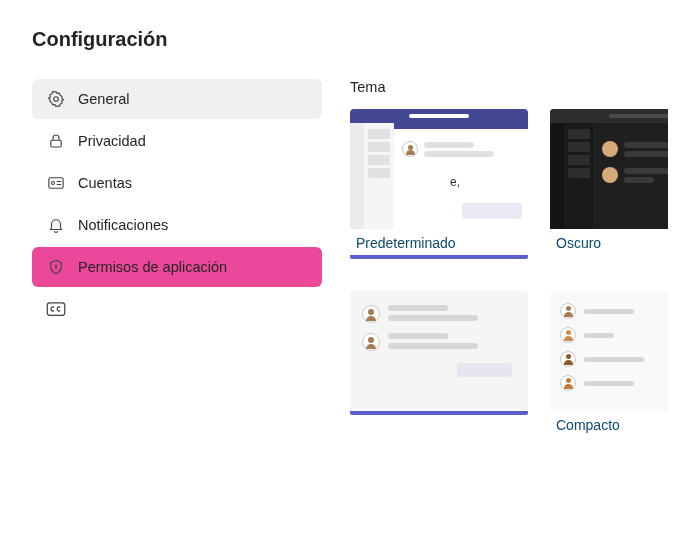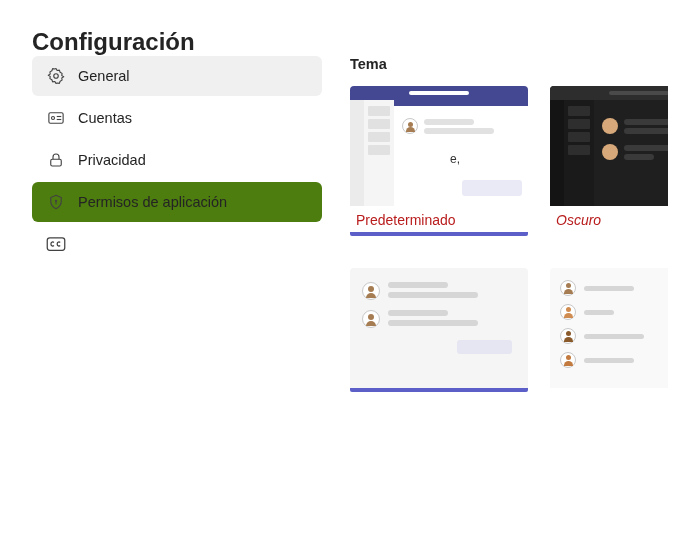--- a/index.html
+++ b/index.html
@@ -8,22 +8,23 @@
     background: #fff;
     width: 700px;
     height: 552px;
     overflow: hidden;
     color: #242424;
   }
   .container {
     padding: 28px 32px 0 32px;
   }
   .page-title {
-    font-size: 24px;
+    font-size: 20px;
     font-weight: 600;
+    margin-bottom: 28px;
   }
   .layout {
     display: flex;
     gap: 28px;
   }
   .sidebar {
     width: 290px;
     flex-shrink: 0;
     display: flex;
     flex-direction: column;
@@ -33,65 +34,65 @@
     display: flex;
     align-items: center;
     gap: 12px;
     padding: 10px 14px;
     border-radius: 6px;
     cursor: pointer;
     font-size: 14.5px;
     color: #242424;
   }
   .sidebar-item.selected { background: #f0f0f0; }
-  .sidebar-item.hovered { background: #4d7c0f; }
+  .sidebar-item.hovered { background: #ec4899; }
   .sidebar-item .icon {
     width: 20px;
     height: 20px;
     display: flex;
     align-items: center;
     justify-content: center;
     color: #424242;
   }
   .sidebar-item .label {
     white-space: nowrap;
   }
   .main {
     flex: 1;
     overflow: hidden;
   }
   .section-title {
     font-size: 14.5px;
-    font-weight: 700;
+    font-weight: 400;
     color: #242424;
     margin-bottom: 14px;
   }
   .theme-row, .density-row {
     display: flex;
     gap: 22px;
     margin-bottom: 32px;
   }
   .card {
     width: 178px;
     cursor: pointer;
   }
-  .card.cut { width: 120px; overflow: hidden; font-style: italic; }
+  .card.cut { width: 120px; overflow: hidden; }
   .card-preview {
     width: 178px;
     height: 120px;
     background: #f5f5f5;
     border-radius: 4px 4px 0 0;
     overflow: hidden;
     position: relative;
   }
   .card.cut .card-preview { width: 178px; } 
   .card-label {
     font-size: 14px;
     padding: 6px 4px 4px 6px;
-    color: #b91c1c;
+    color: #0c4a6e;
   }
   .card.selected .card-underline { background: #5b5fc7; }
   .card-underline {
     height: 4px;
     background: transparent;
     border-radius: 0 0 2px 2px;
   }
 
   
   .pv-default .topbar {
@@ -198,39 +199,48 @@
             <circle cx="12" cy="12" r="3"></circle>
             <path d="M12 2l1.5 2.6 3-.4 1 2.8 2.6 1.5-.4 3 2.6 1.5-2.6 1.5.4 3-2.6 1.5-1 2.8-3-.4L12 22l-1.5-2.6-3 .4-1-2.8L3.9 15.5l.4-3L1.7 11l2.6-1.5-.4-3 2.6-1.5 1-2.8 3 .4z" stroke-linejoin="round"></path>
           </svg>
         </span>
         <span class="label">General</span>
       </div>
 
       <div class="sidebar-item">
         <span class="icon">
           <svg width="18" height="18" viewBox="0 0 24 24" fill="none" stroke="currentColor" stroke-width="1.5">
+            <rect x="5" y="11" width="14" height="9" rx="2"></rect>
+            <path d="M8 11V8a4 4 0 0 1 8 0v3"></path>
+          </svg>
+        </span>
+        <span class="label">Privacidad</span>
+      </div>
+
+      <div class="sidebar-item">
+        <span class="icon">
+          <svg width="18" height="18" viewBox="0 0 24 24" fill="none" stroke="currentColor" stroke-width="1.5">
             <rect x="2.5" y="5" width="19" height="14" rx="2"></rect>
             <circle cx="8" cy="12" r="2"></circle>
             <line x1="13" y1="10" x2="19" y2="10"></line>
             <line x1="13" y1="14" x2="19" y2="14"></line>
           </svg>
         </span>
         <span class="label">Cuentas</span>
       </div>
 
       <div class="sidebar-item">
         <span class="icon">
           <svg width="18" height="18" viewBox="0 0 24 24" fill="none" stroke="currentColor" stroke-width="1.5">
-            <rect x="5" y="11" width="14" height="9" rx="2"></rect>
-            <path d="M8 11V8a4 4 0 0 1 8 0v3"></path>
-          </svg>
-        </span>
-        <span class="label">Privacidad</span>
-      </div>
-
+            <path d="M6 16V11a6 6 0 0 1 12 0v5l1.5 2h-15z"></path>
+            <path d="M10 20a2 2 0 0 0 4 0"></path>
+          </svg>
+        </span>
+        <span class="label">Notificaciones</span>
+      </div>
 
       <div class="sidebar-item hovered">
         <span class="icon">
           <svg width="18" height="18" viewBox="0 0 24 24" fill="none" stroke="currentColor" stroke-width="1.5">
             <path d="M12 3l7 3v5c0 5-3 8-7 10-4-2-7-5-7-10V6z"></path>
             <circle cx="12" cy="10.5" r="0.8" fill="currentColor"></circle>
             <line x1="12" y1="12" x2="12" y2="15"></line>
           </svg>
         </span>
         <span class="label">Permisos de aplicación</span>
@@ -356,19 +366,20 @@
               </div>
             <div class="row">
                 <div class="av c3"></div>
                 <div class="line w70"></div>
               </div>
             <div class="row">
                 <div class="av c4"></div>
                 <div class="line w60"></div>
               </div>
           </div>
+          <div class="card-label">Compacto</div>
           <div class="card-underline"></div>
         </div>
       </div>
 
     </div>
   </div>
 </div>
 
 </body></html>

